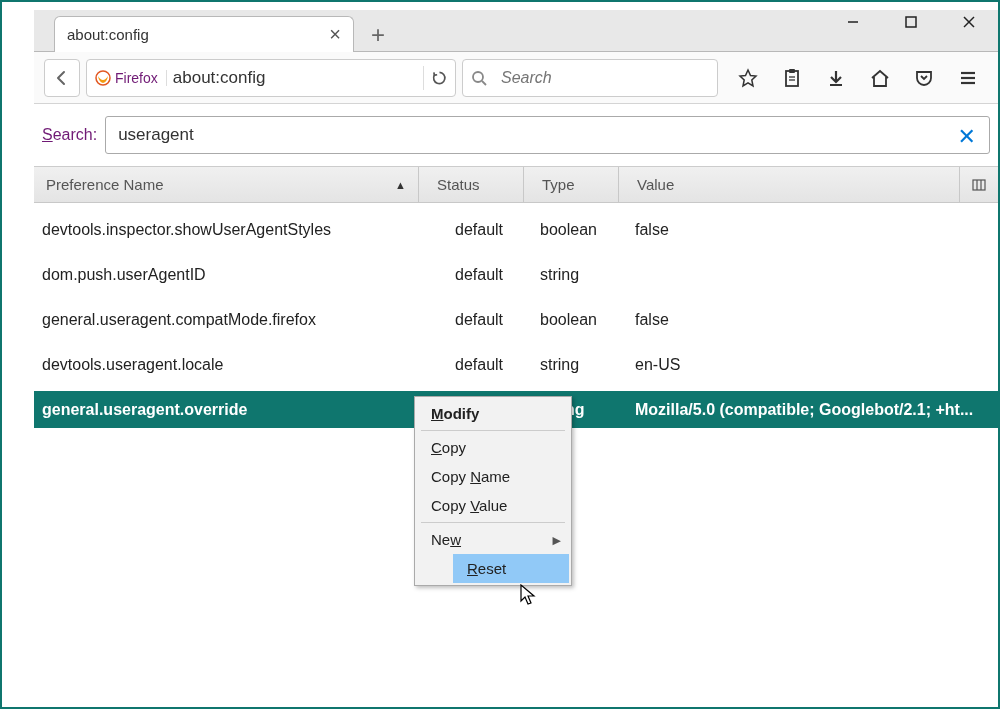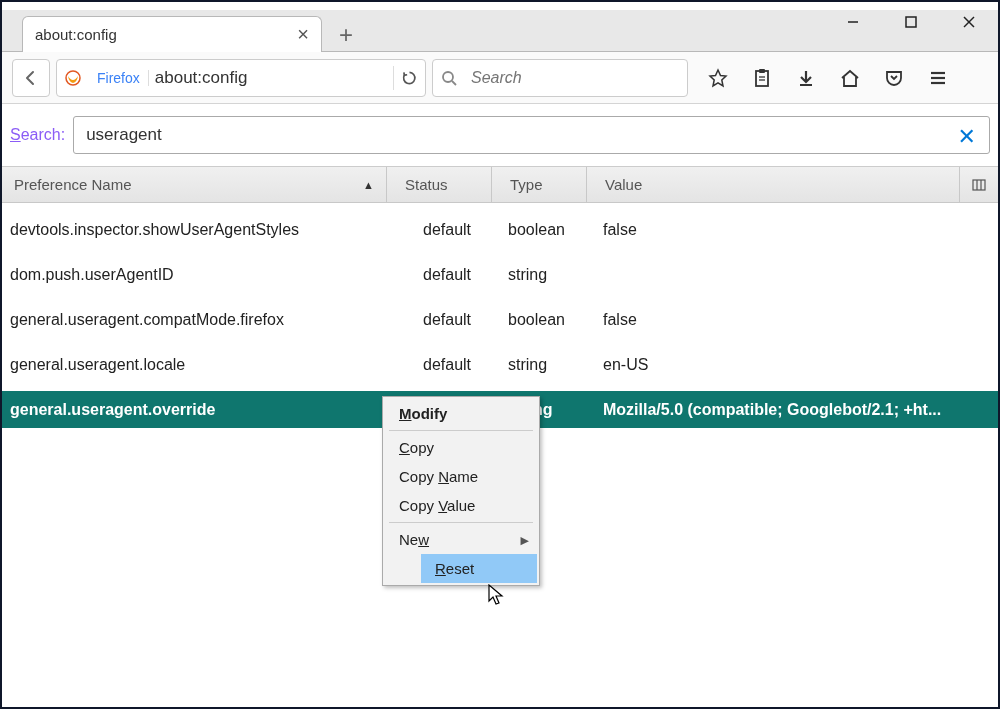--- a/index.html
+++ b/index.html
@@ -7,24 +7,25 @@
   font-family: "Segoe UI", Tahoma, sans-serif;
   font-size: 14px;
   background: #fff;
   width: 1000px;
   height: 709px;
   overflow: hidden;
 }
 .window {
   width: 1000px;
   height: 709px;
-  border: 2px solid #0f172a;
+  border: 2px solid #0f766e;
   background: #fff;
   display: flex;
   flex-direction: column;
+  padding-left: 32px;
 }
 
 .titlebar {
   height: 8px;
   background: #fff;
 }
 
 .window-controls {
   position: absolute;
   top: 2px;
@@ -112,24 +113,24 @@
   border-radius: 4px;
   background: #fff;
   display: flex;
   align-items: center;
   padding: 0 8px;
   gap: 6px;
 }
 .urlbar-identity {
   display: flex;
   align-items: center;
-  gap: 16px;
+  gap: 4px;
   padding-right: 8px;
   border-right: 1px solid #ddd;
-  color: #3b82f6;
+  color: #701a75;
   font-size: 14px;
 }
 .urlbar-input {
   border: none;
   outline: none;
   flex: 1;
   font-size: 17px;
   color: #333;
   background: transparent;
 }
@@ -187,21 +188,21 @@
 }
 
 .config-search-row {
   display: flex;
   align-items: center;
   padding: 12px 8px;
   gap: 8px;
 }
 .config-search-label {
   font-size: 16px;
-  color: #8b5cf6;
+  color: #701a75;
   text-decoration: underline;
   text-decoration-color: transparent;
 }
 .config-search-input {
   flex: 1;
   height: 38px;
   border: 1px solid #aaa;
   border-radius: 3px;
   padding: 0 12px;
   font-size: 17px;
@@ -450,21 +451,21 @@
             <div class="td-type">string</div>
             <div class="td-value"></div>
           </div>
           <div class="tr">
             <div class="td-name">general.useragent.compatMode.firefox</div>
             <div class="td-status">default</div>
             <div class="td-type">boolean</div>
             <div class="td-value">false</div>
           </div>
           <div class="tr">
-            <div class="td-name">general.useragent.locale</div>
+            <div class="td-name">devtools.useragent.locale</div>
             <div class="td-status">default</div>
             <div class="td-type">string</div>
             <div class="td-value">en-US</div>
           </div>
           <div class="tr selected">
             <div class="td-name">general.useragent.override</div>
             <div class="td-status">user set</div>
             <div class="td-type">string</div>
             <div class="td-value">Mozilla/5.0 (compatible; Googlebot/2.1; +ht...</div>
           </div>

